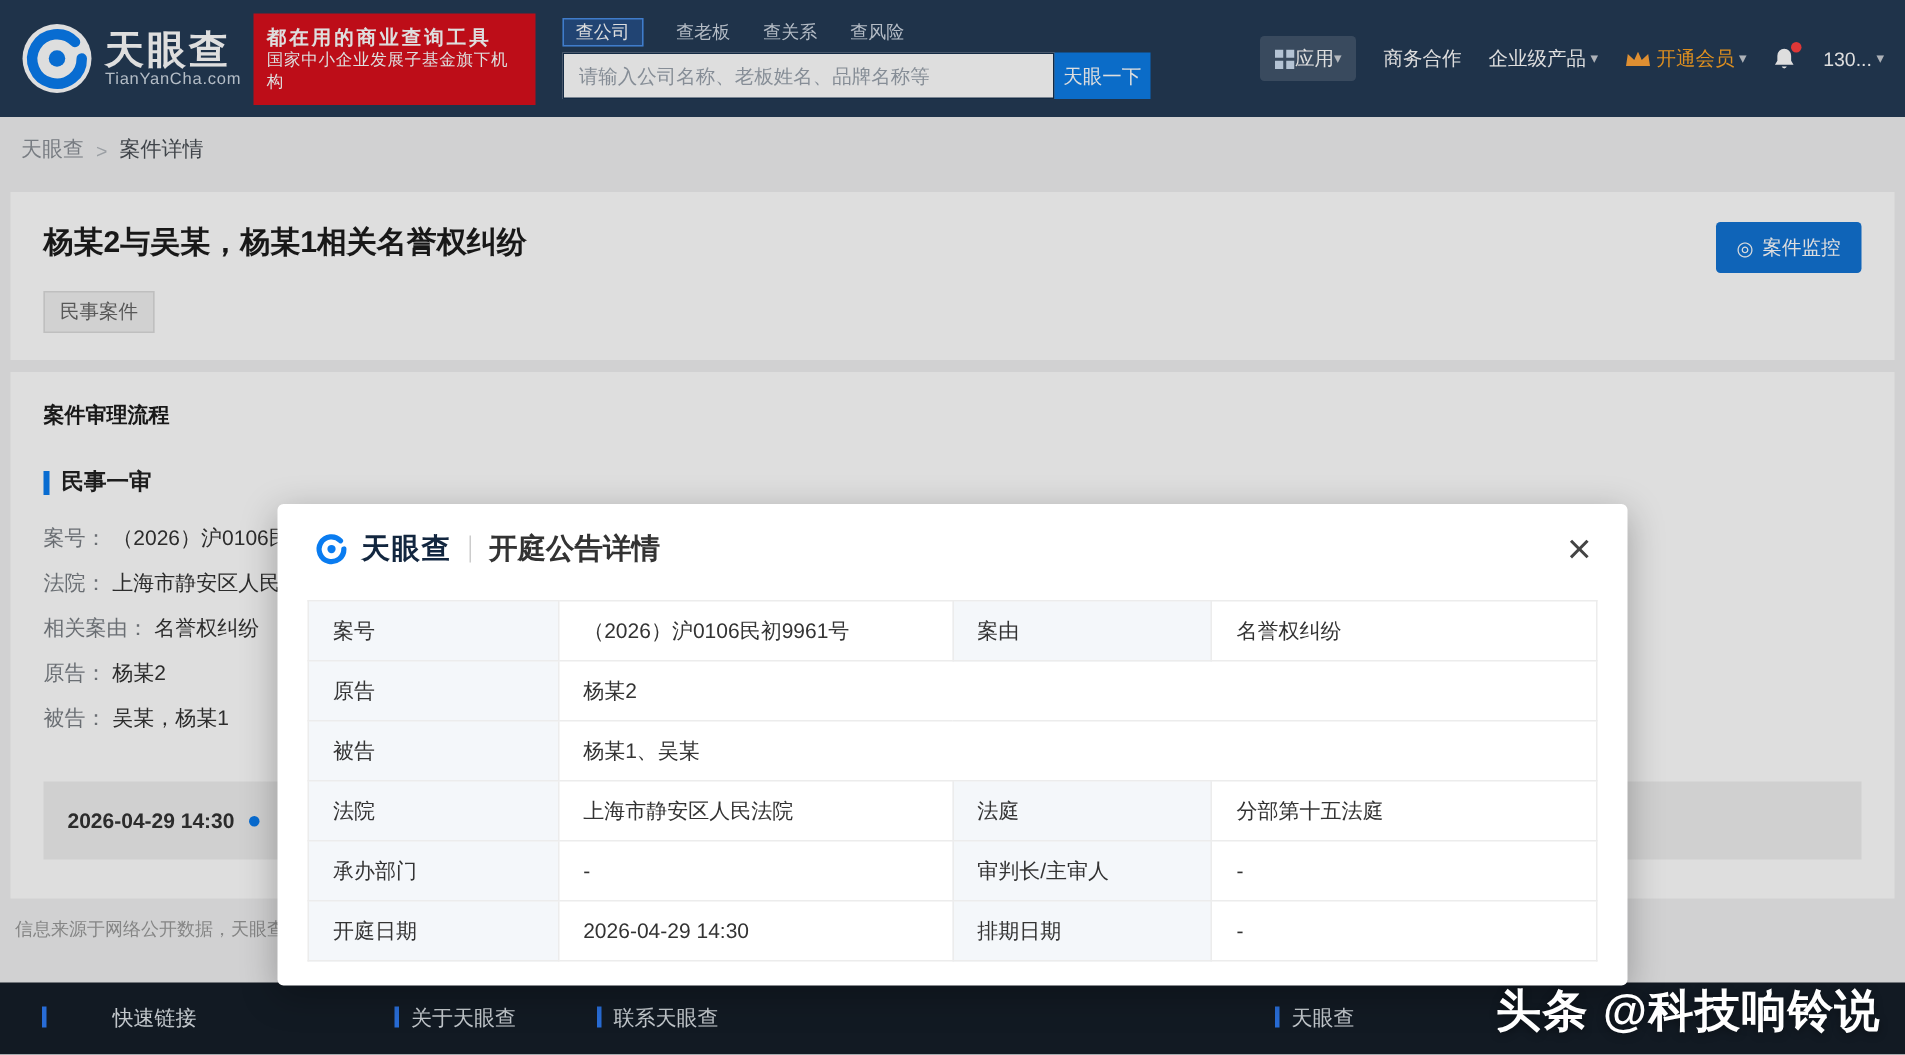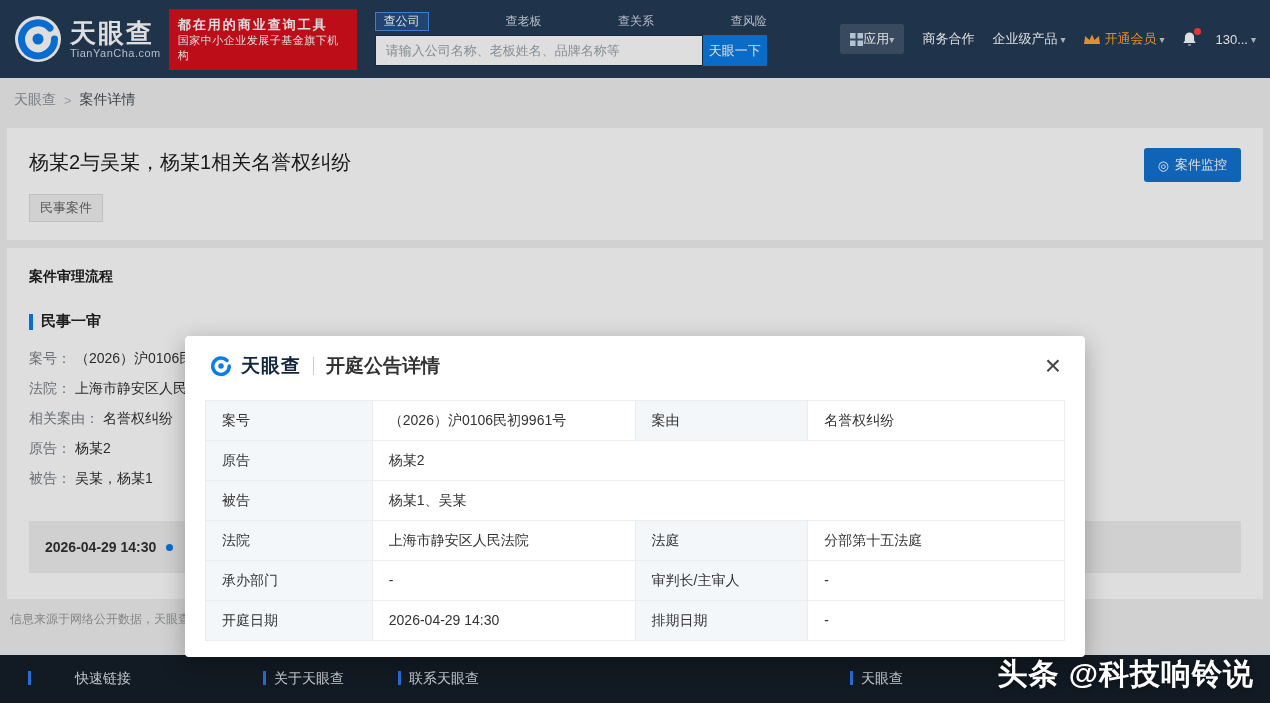--- a/index.html
+++ b/index.html
@@ -13,21 +13,21 @@
   .topbar { height:78px; background:#243b56; display:flex; align-items:center; padding:0 14px; }
   .logo { display:flex; align-items:center; cursor:pointer; }
   .logo-icon { width:48px; height:48px; display:block; }
   .logo-text { margin-left:8px; color:#fff; }
   .brand { font-size:26px; font-weight:700; letter-spacing:2px; line-height:28px; }
   .domain { font-size:11px; color:#cfd9e4; letter-spacing:.5px; }
   .promo { background:#d9101c; color:#fff; margin-left:8px; padding:7px 9px; width:188px; }
   .promo-line1 { font-size:13px; font-weight:700; letter-spacing:2px; line-height:17px; }
   .promo-line2 { font-size:11px; letter-spacing:.5px; line-height:15px; }
   .search-block { margin-left:18px; width:392px; }
-  .search-tabs { display:flex; align-items:center; gap:22px; height:19px; margin-bottom:4px;justify-content:space-between; }
+  .search-tabs { display:flex; align-items:center; gap:22px; height:19px; margin-bottom:4px; }
   .stab { font-size:12px; color:#cfd8e3; cursor:pointer; line-height:17px; }
   .stab.active { color:#fff; border:1px solid #4a8fe8; background:rgba(44,118,221,.35); padding:0 8px; }
   .search-row { display:flex; height:31px; }
   .search-input { flex:1; border:1px solid #1d3petrol; border:1px solid #1d3click; }
   .search-input { flex:1; border:1px solid #16314e; background:#fff; padding:0 10px; font-size:13px; color:#333; outline:none; }
   .search-input::placeholder { color:#9aa3ad; }
   .search-btn { width:64px; background:#0d7ce6; color:#fff; border:none; font-size:13px; cursor:pointer; }
   .topnav { margin-left:auto; display:flex; align-items:center; gap:18px; }
   .nav-apps { display:flex; align-items:center; background:rgba(255,255,255,.14); border-radius:3px; padding:6px 10px; color:#fff; font-size:13px; cursor:pointer; }
   .nav-item { color:#fff; font-size:13px; cursor:pointer; white-space:nowrap; display:flex; align-items:center; gap:3px; }
@@ -38,21 +38,21 @@
 
   
   .crumbbar { height:44px; display:flex; align-items:center; padding-left:14px; font-size:14px; gap:8px; }
   .crumb-home { color:#8a8f96; cursor:pointer; }
   .crumb-sep { color:#b3b7bd; font-size:13px; }
   .crumb-cur { color:#4a4f55; }
 
   
   .title-card { background:#fff; margin:6px 7px 0; padding:20px 22px 18px; }
   .case-title-row { display:flex; align-items:flex-start; }
-  .case-title-row h1 { flex:1; font-size:20px; font-weight:400; color:#1c1c1c; line-height:28px; }
+  .case-title-row h1 { flex:1; font-size:20px; font-weight:700; color:#1c1c1c; line-height:28px; }
   .monitor-btn { display:flex; align-items:center; gap:6px; background:#1273d4; color:#fff; border:none; font-size:13px; padding:8px 14px; border-radius:3px; cursor:pointer; }
   .monitor-icon { font-size:13px; line-height:1; }
   .case-tag { display:inline-block; margin-top:12px; font-size:13px; color:#666; background:#f0f0f0; border:1px solid #dcdcdc; padding:4px 10px; }
 
   .flow-card { background:#fff; margin:8px 7px 0; padding:20px 22px 26px; }
   .flow-card h2 { font-size:14px; font-weight:700; color:#1c1c1c; }
   .stage { display:flex; align-items:center; gap:8px; margin-top:26px; }
   .stage-bar { width:4px; height:16px; background:#0a7cf0; display:inline-block; }
   .stage-label { font-size:15px; font-weight:700; color:#222; }
   .fields { margin-top:12px; }

